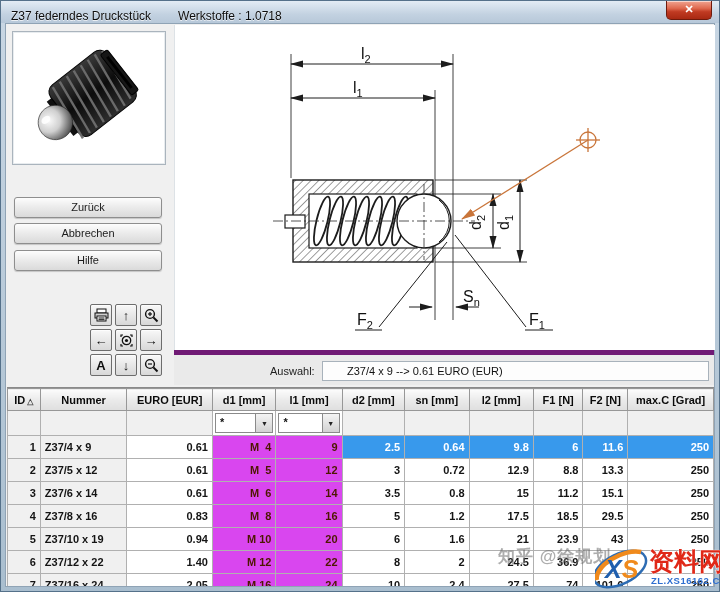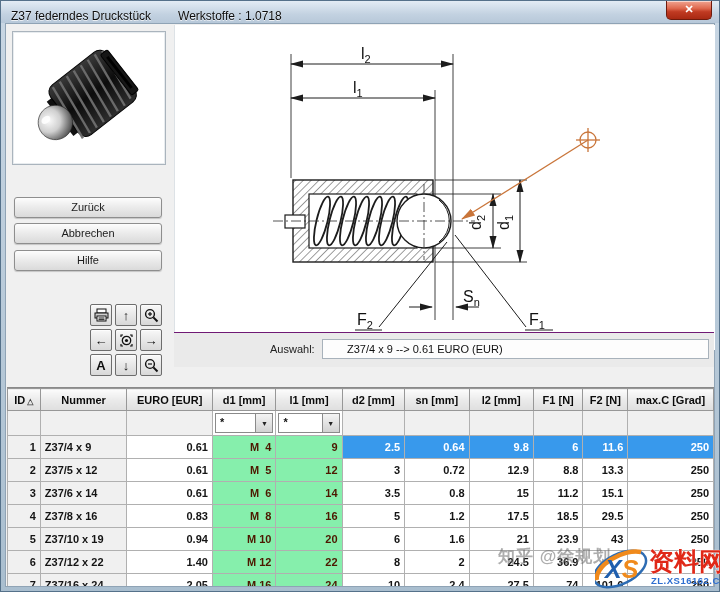--- a/index.html
+++ b/index.html
@@ -33,22 +33,22 @@
     display:grid;grid-template-columns:repeat(3,22px);grid-auto-rows:22px;gap:3px;}
   .nav-btn{width:22px;height:22px;box-sizing:border-box;border:1px solid #6d6d6d;
     border-radius:2px;background:linear-gradient(#f8f8f8,#d8d8d8);cursor:pointer;
     display:flex;align-items:center;justify-content:center;
     font-size:13px;font-weight:bold;color:#0d0d0d;box-shadow:inset 0 1px 0 rgba(255,255,255,.7);}
   .nav-btn svg{display:block;}
   
   .drawing-area{position:absolute;left:168px;top:1px;width:540px;height:325px;
     background:#fff;border-left:1px solid #dde2e6;}
   
-  .selection-strip{position:absolute;left:168px;top:308px;width:540px;height:35px;
-    background:#eaeaea;border-top:1px solid #701a75;box-sizing:border-box;text-decoration:underline;}
+  .selection-strip{position:absolute;left:168px;top:326px;width:540px;height:35px;
+    background:#eaeaea;border-top:5px solid #701a75;box-sizing:border-box;text-decoration:underline;}
   .selection-label{position:absolute;left:96px;top:10px;font-size:11px;color:#222;}
   .selection-field{position:absolute;left:148px;top:6px;right:5px;height:20px;
     background:#fdfdfd;border:1px solid #a8b2bb;box-sizing:border-box;
     font-size:11px;color:#111;line-height:18px;padding-left:24px;}
   
   .table-wrap{position:absolute;left:1px;top:363px;right:0;bottom:0;overflow:hidden;
     background:#fff;border-top:1px solid #8a8a8a;}
   table{border-collapse:collapse;table-layout:fixed;font-size:11px;}
   th,td{border:1px solid #b0b0b0;padding:0 4px;overflow:hidden;box-sizing:border-box;}
   thead th{height:22px;border-color:#979797;font-weight:bold;color:#0b0b0b;
@@ -57,21 +57,21 @@
   tr.filter td{height:24px;background:#f0f0f0;padding:0 1px;}
   tr.filter td.white{background:#fff;}
   .combo{display:flex;align-items:stretch;height:18px;margin:2px 1px;background:#fff;
     border:1px solid #8a8a8a;cursor:pointer;}
   .combo .star{flex:1;padding-left:4px;font-weight:bold;line-height:16px;color:#111;}
   .combo .dd{width:16px;border-left:1px solid #8a8a8a;font-size:7px;color:#222;
     background:linear-gradient(#f4f4f4,#d2d2d2);display:flex;align-items:center;justify-content:center;}
   tbody td{height:23px;font-weight:bold;color:#141414;}
   td.plain{background:#f0f0f0;}
   td.num{background:#fff;}
-  td.orange{background:#86efac;color:#4d1800;white-space:pre;margin-top:44px;}
+  td.orange{background:#d946ef;color:#4d1800;white-space:pre;margin-top:44px;}
   td.sel{background:#3899EC;color:#fff;}
   .ta-r{text-align:right;} .ta-l{text-align:left;}
   
   .wm-zhihu{position:absolute;left:497px;top:544px;z-index:9;pointer-events:none;
     font-size:17px;font-weight:bold;letter-spacing:1px;color:rgba(105,105,105,.55);white-space:nowrap;}
   .wm-logo{position:absolute;left:594px;top:537px;width:126px;height:55px;z-index:10;pointer-events:none;}
 </style>
 </head>
 <body>
 

